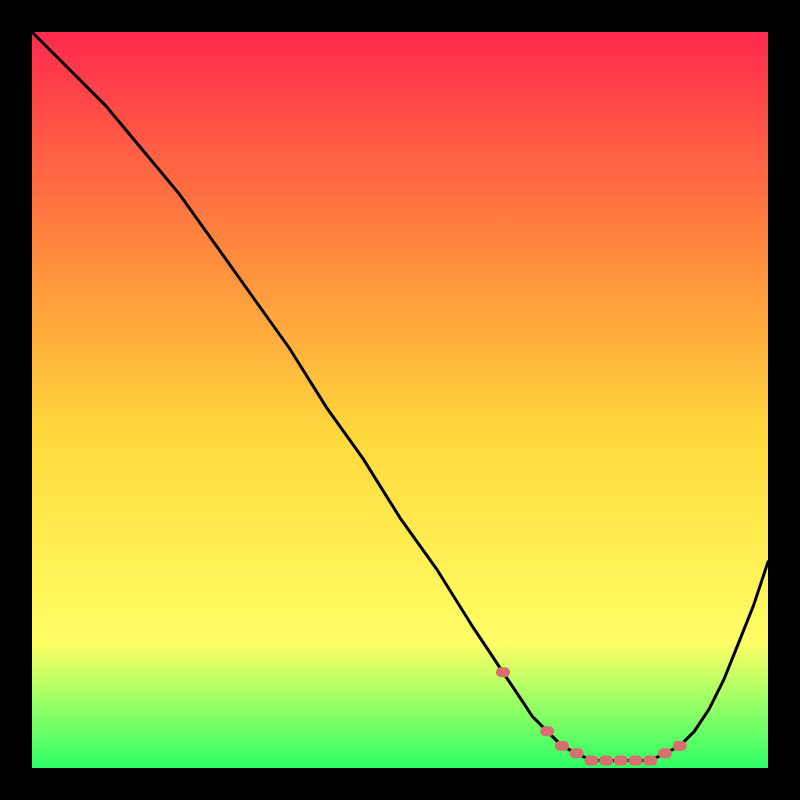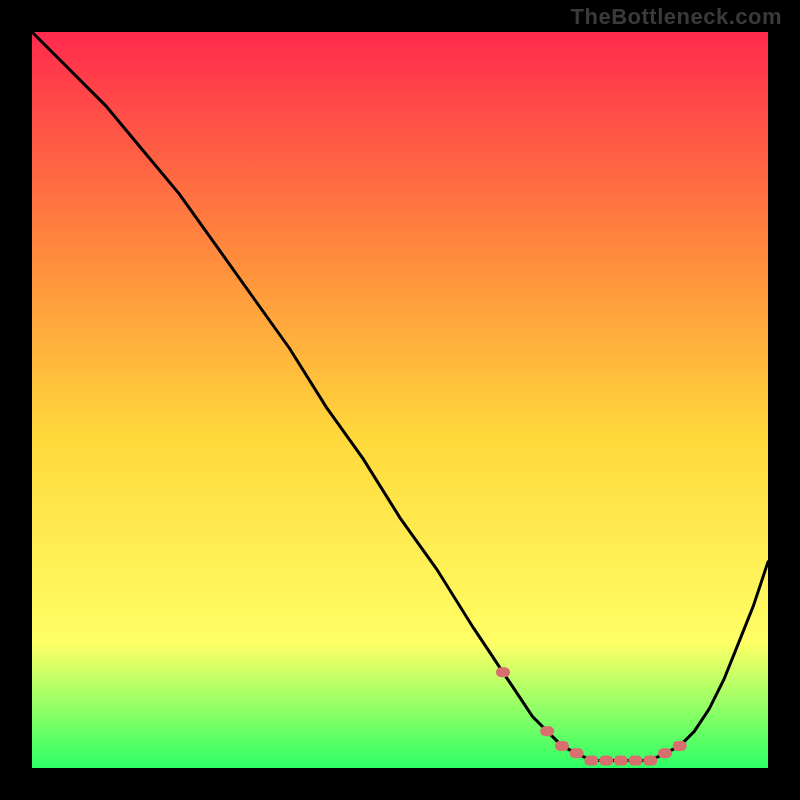--- a/index.html
+++ b/index.html
@@ -31,21 +31,20 @@
     left: 0;
     top: 0;
     width: 800px;
     height: 800px;
   }
 </style>
 </head>
 <body>
 <div class="frame">
 
-<div class="attribution">TheBottleneck.com</div>
 
 <svg class="chart" viewBox="0 0 800 800" preserveAspectRatio="none">
   <defs>
     <linearGradient id="bg-grad" x1="0" y1="0" x2="0" y2="1">
       <stop id="g0" offset="0%" stop-color="#ff2a4d"></stop>
       <stop id="g1" offset="30%" stop-color="#ff8a3d"></stop>
       <stop id="g2" offset="55%" stop-color="#ffd93c"></stop>
       <stop id="g3" offset="83%" stop-color="#ffff66"></stop>
       <stop id="g4" offset="100%" stop-color="#2dff66"></stop>
     </linearGradient>

